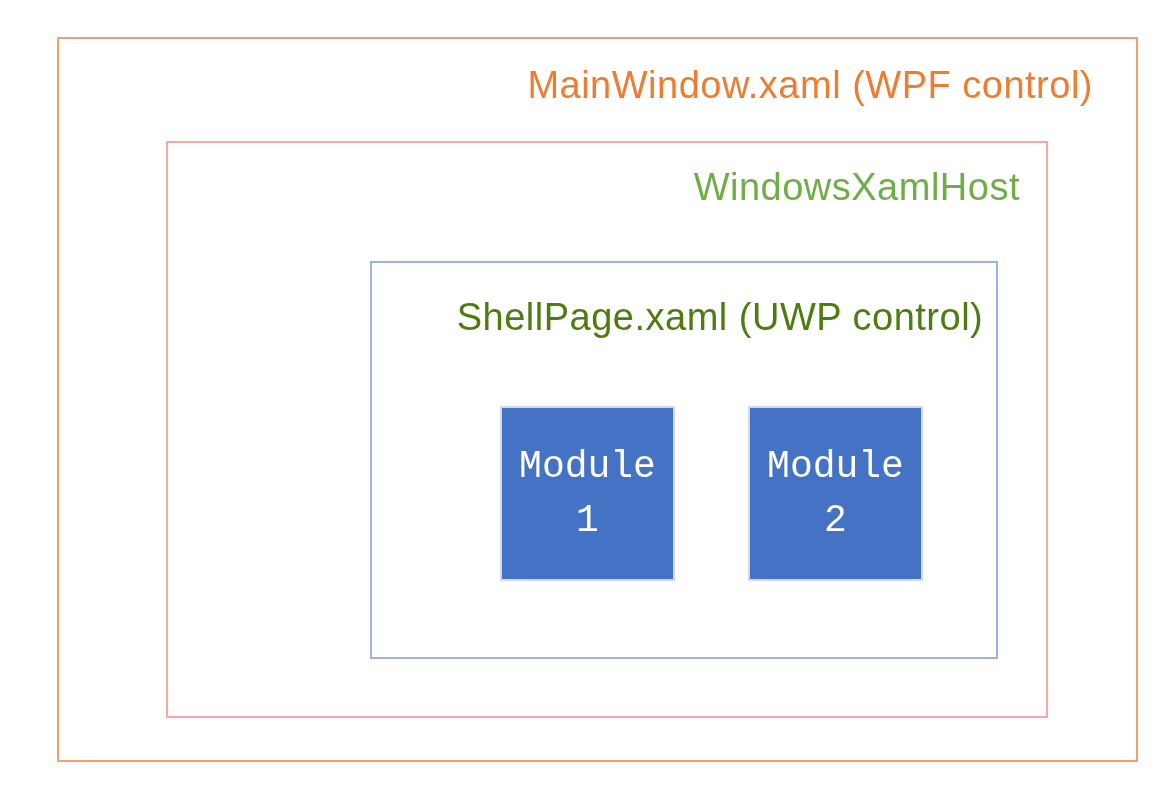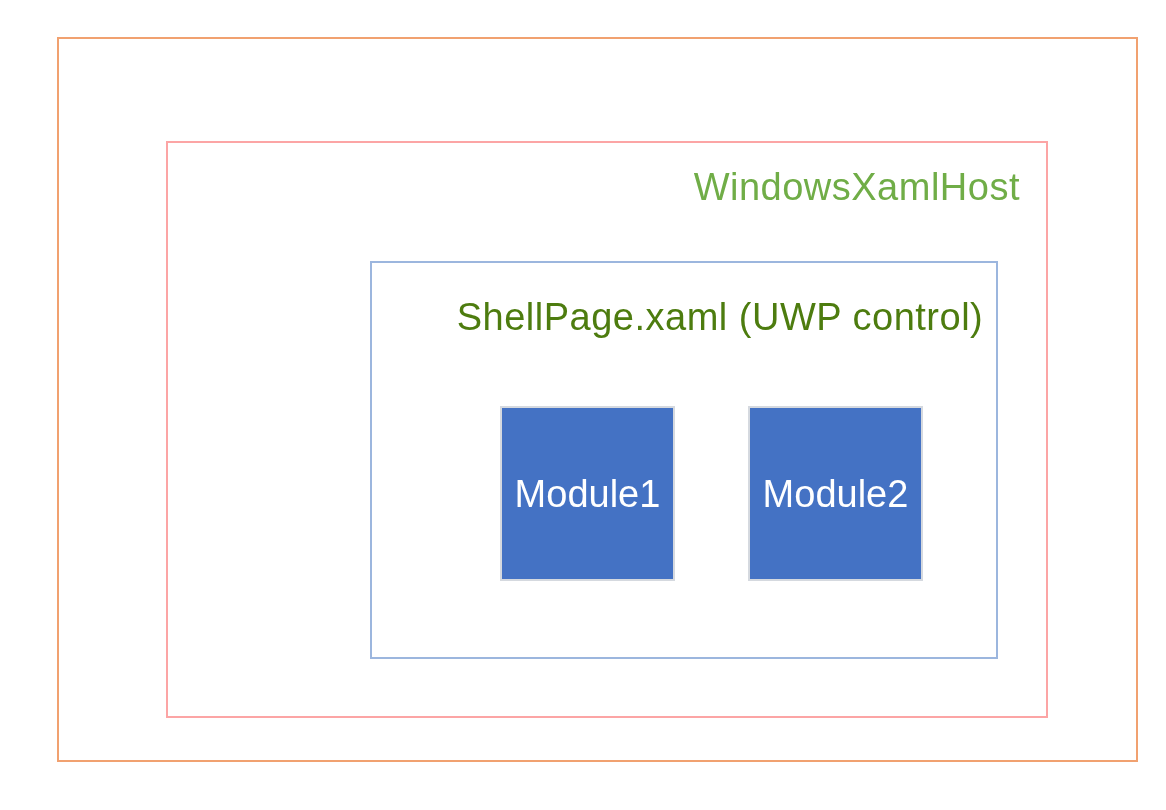--- a/index.html
+++ b/index.html
@@ -68,37 +68,39 @@
   }
   .module-box {
     position: absolute;
     box-sizing: border-box;
     top: 143px;
     width: 175px;
     height: 175px;
     background: #4472C4;
     border: 2px solid #D5D9DF;
     display: flex;
-    flex-direction: row;
+    flex-direction: column;
     align-items: center;
     justify-content: center;
     color: #FFFFFF;
     font-size: 38px;
     line-height: 54px;
     text-align: center;
+    font-family: Liberation Mono, monospace;
   }
   .module-1 { left: 128px; }
   .module-2 { left: 376px; }
 </style>
 </head>
 <body>
 
 <div class="canvas">
 
   <div class="box outer-box">
+    <div class="diagram-label outer-label">MainWindow.xaml (WPF control)</div>
 
     <div class="box host-box">
       <div class="diagram-label host-label">WindowsXamlHost</div>
 
       <div class="box page-box">
         <div class="diagram-label page-label">ShellPage.xaml (UWP control)</div>
 
         <div class="module-box module-1">
           <span>Module</span>
           <span>1</span>

